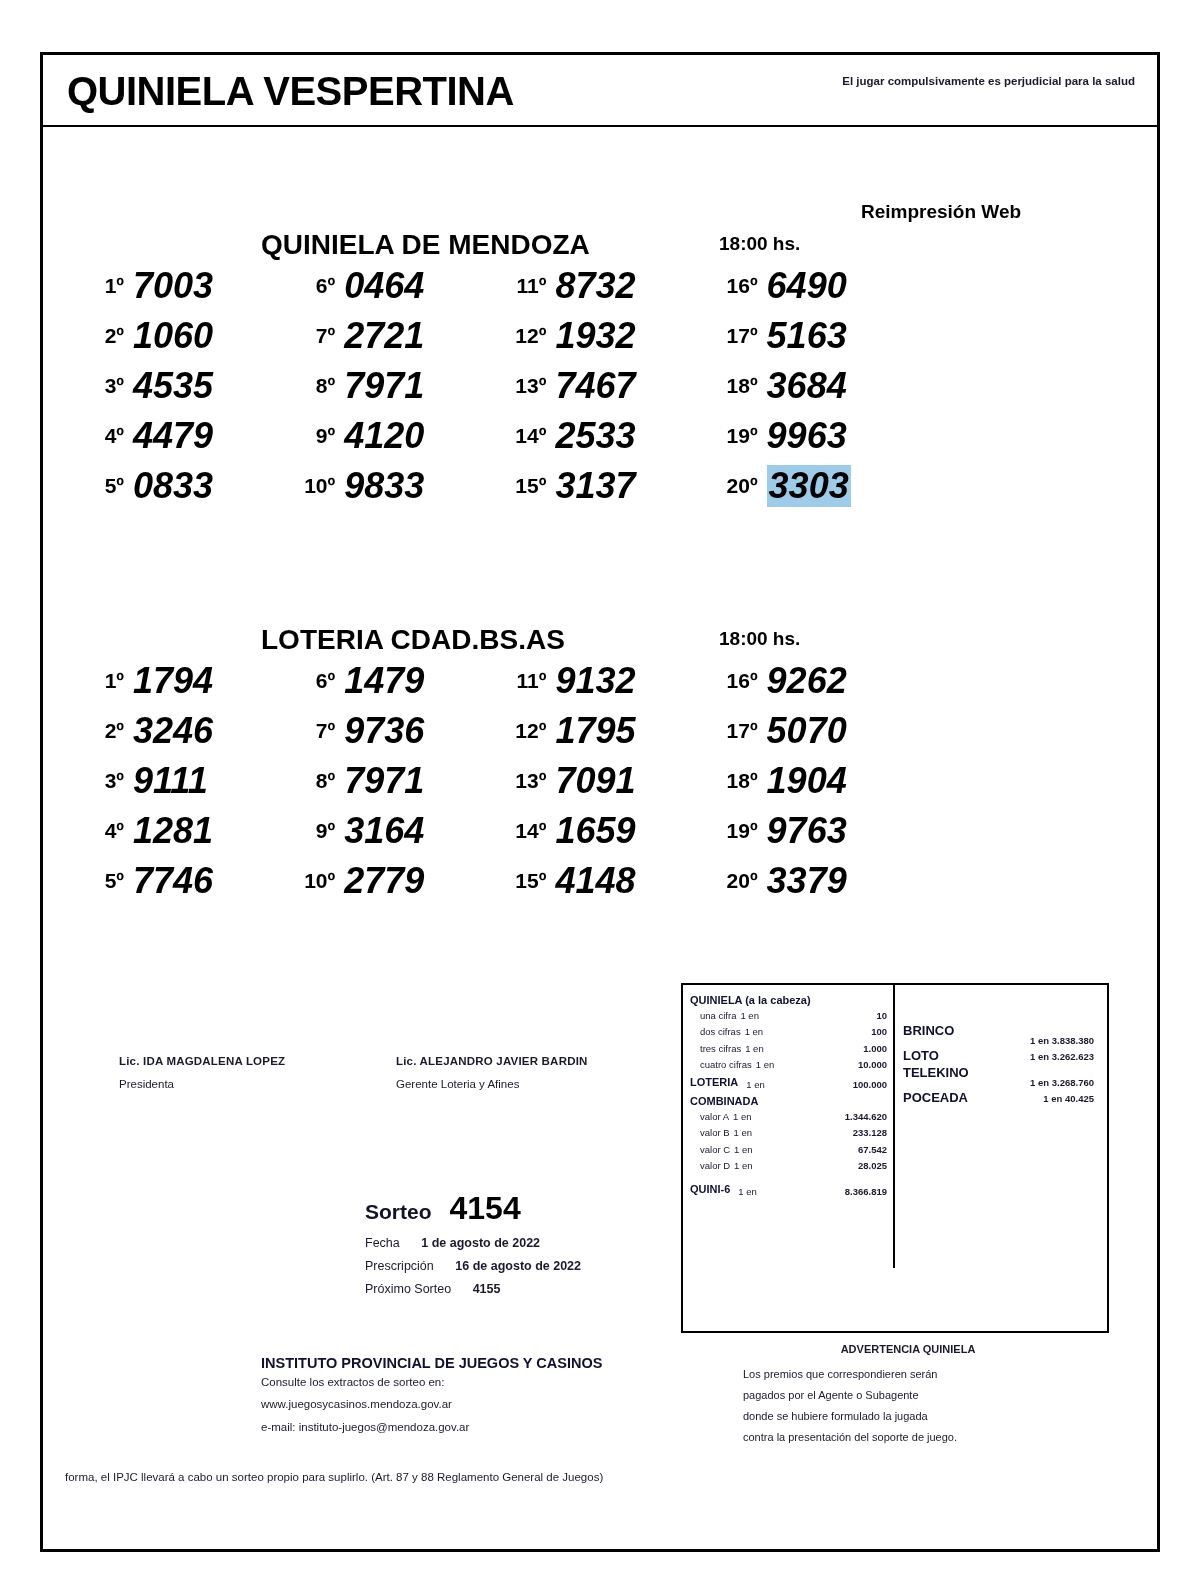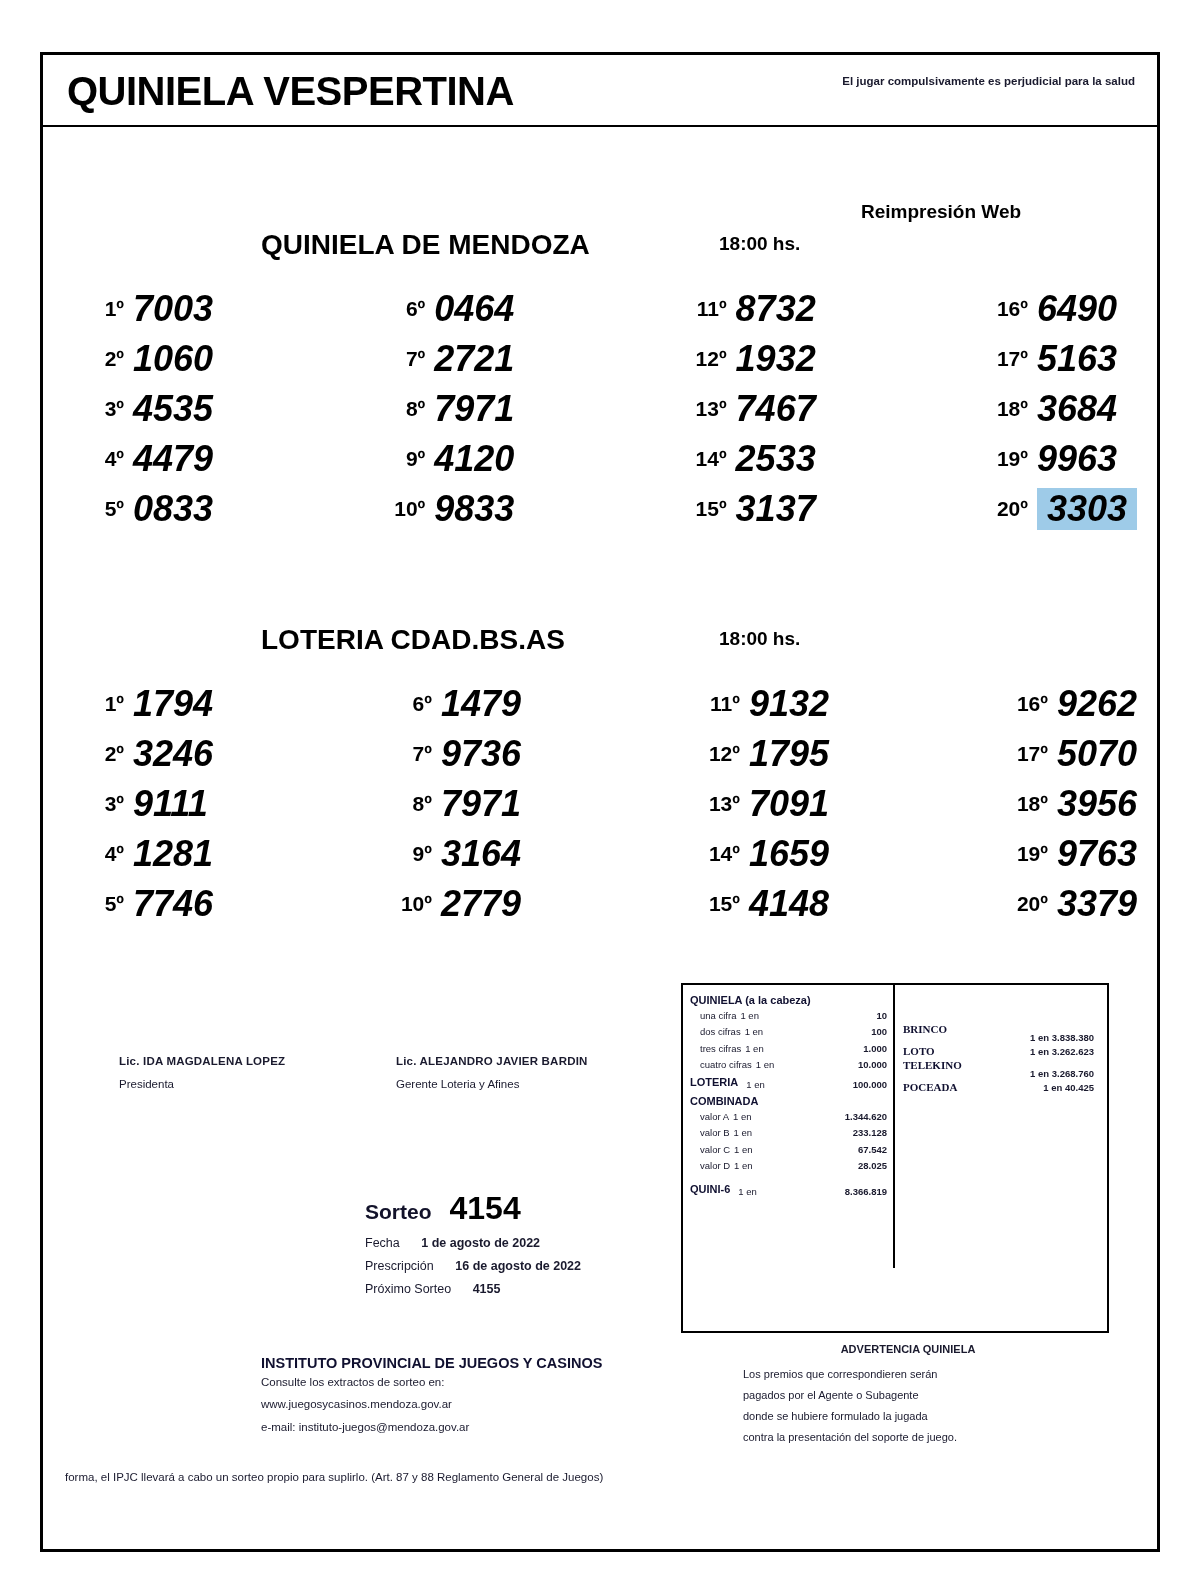--- a/index.html
+++ b/index.html
@@ -74,25 +74,24 @@
     bottom: 38px;
     font-size: 19px;
     font-weight: bold;
     white-space: nowrap;
   }
 
   .numbers-grid {
     position: absolute;
     left: 0; right: 0;
     display: grid;
-    grid-template-columns: repeat(3, 1fr);
+    grid-template-columns: repeat(5, 1fr);
     grid-auto-flow: column;
     grid-template-rows: repeat(5, 50px);
     padding: 0 20px 0 38px;
-    margin-top: 23px;
   }
   .num-cell {
     display: flex;
     align-items: center;
     justify-content: flex-start;
   }
   .num-ord {
     font-size: 21px;
     font-weight: bold;
     text-align: right;
@@ -102,21 +101,21 @@
   }
   .num-val {
     font-size: 36px;
     font-weight: bold;
     letter-spacing: 0px;
     white-space: nowrap;
     font-style: italic;
   }
   .num-val.highlight {
     background: #9ecbe8;
-    padding: 0 10px;
+    padding: 0 2px;
   }
 
   
   .sig-block { position: absolute; font-size: 11.5px; color: #1a1a2e; }
   .sig-name { font-weight: bold; letter-spacing: 0.2px; white-space: nowrap; }
   .sig-role { margin-top: 11px; white-space: nowrap; }
 
   
   .sorteo-block { position: absolute; left: 322px; top: 1135px; }
   .sorteo-top { display: flex; align-items: baseline; }
@@ -186,25 +185,24 @@
     font-weight: bold;
     color: #101030;
     line-height: 1.8;
     white-space: nowrap;
   }
   .prob-inline .pi-en { font-size: 9.5px; font-weight: normal; margin-left: 8px; color:#1a1a2e;}
   .prob-inline .pi-val { font-size: 9.5px; font-weight: bold; margin-left: auto; color:#1a1a2e;}
 
   .rgame { margin-bottom: 2px; }
   .rgame-name {
-    font-size: 11px;
+    font-size: 13px;
     font-weight: bold;
     color: #101030;
     white-space: nowrap;
-    font-family: Liberation Serif, serif;
   }
   .rgame-odds {
     font-size: 9.5px;
     color: #1a1a2e;
     font-weight: bold;
     text-align: right;
     padding-right: 6px;
     margin-top: -3px;
     white-space: nowrap;
   }
@@ -423,21 +421,21 @@
           <div class="num-cell">
             <span class="num-ord">16º</span>
             <span class="num-val">9262</span>
           </div>
           <div class="num-cell">
             <span class="num-ord">17º</span>
             <span class="num-val">5070</span>
           </div>
           <div class="num-cell">
             <span class="num-ord">18º</span>
-            <span class="num-val">3956</span>
+            <span class="num-val">1904</span>
           </div>
           <div class="num-cell">
             <span class="num-ord">19º</span>
             <span class="num-val">9763</span>
           </div>
           <div class="num-cell">
             <span class="num-ord">20º</span>
             <span class="num-val">3379</span>
           </div>
         </div>

